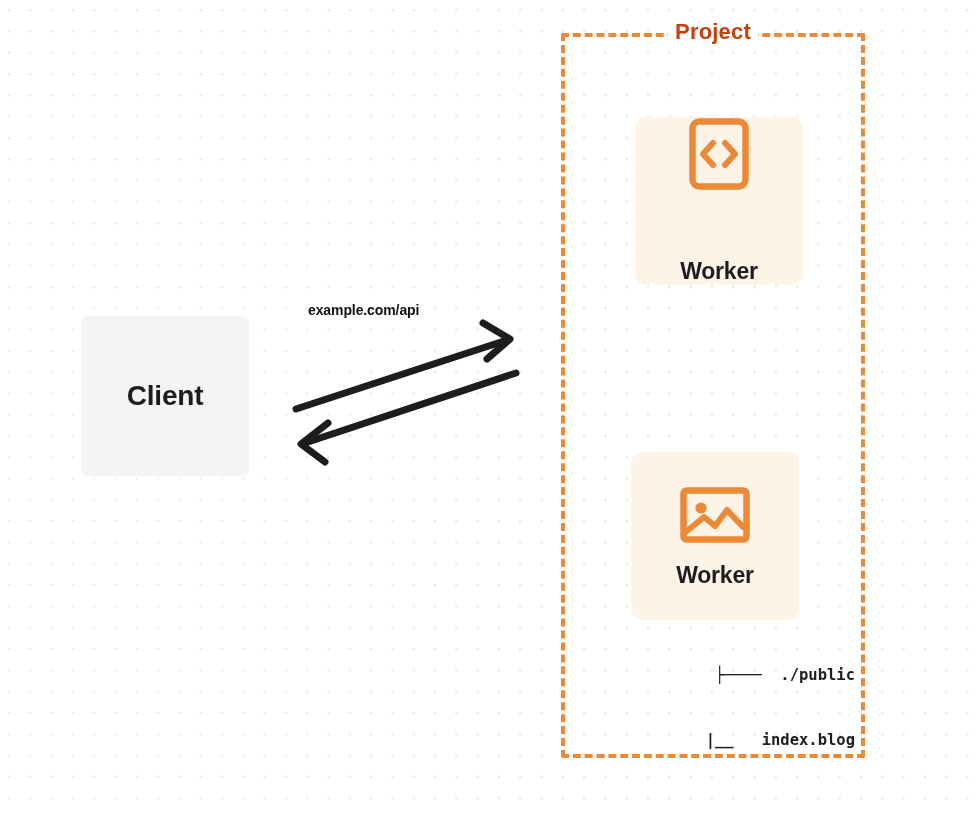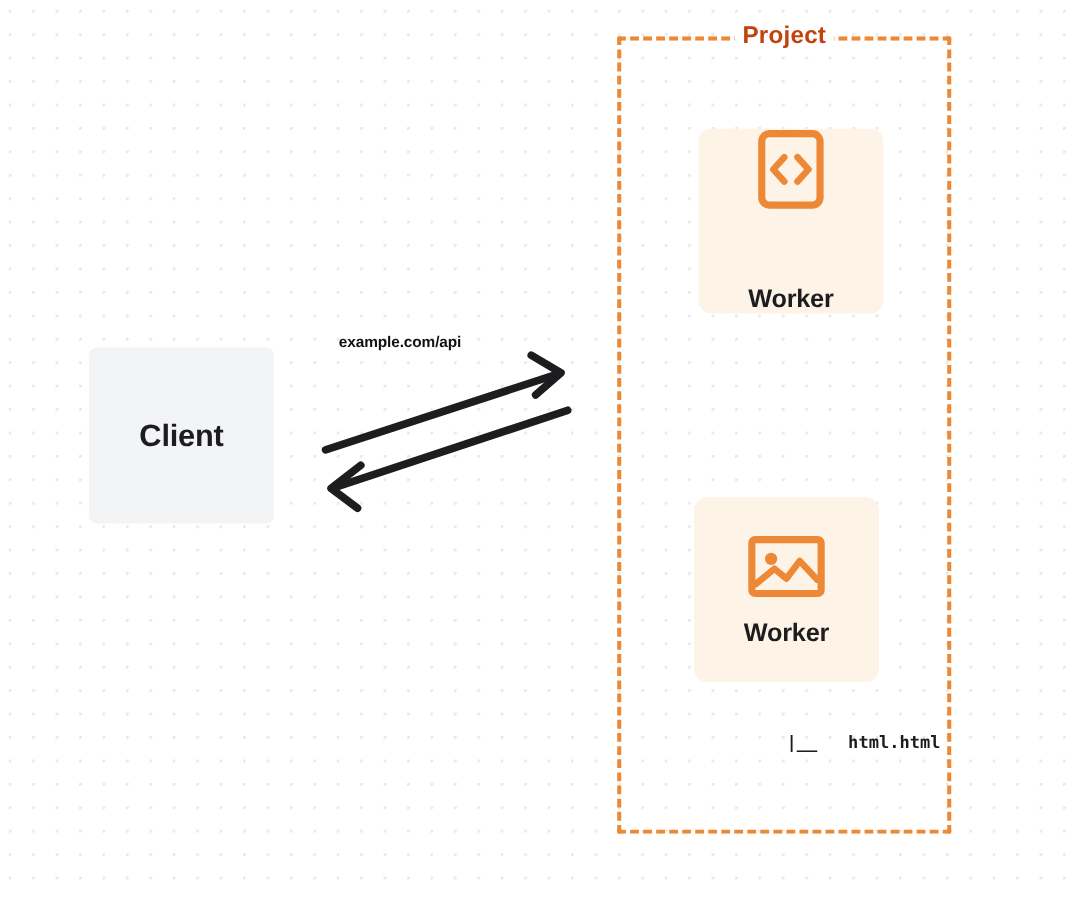--- a/index.html
+++ b/index.html
@@ -190,18 +190,19 @@
     <div id="assets-card" class="service-card">
       <svg class="service-icon" width="72" height="62" viewBox="0 0 72 62">
         <rect x="4.5" y="6.5" width="63" height="49" rx="3" ry="3" fill="none" stroke="#ed8936" stroke-width="6.5"></rect>
         <circle cx="22" cy="24" r="5.6" fill="#ed8936"></circle>
         <polyline points="8,47 25,33 36,42 48,26 64,43" fill="none" stroke="#ed8936" stroke-width="6" stroke-linecap="round" stroke-linejoin="round"></polyline>
       </svg>
       <span class="service-title">Worker</span>
     </div>
 
     <div id="file-tree">
-      <span class="tree-row">  |__   html.html</span>
+      <span class="tree-row">├────  ./public</span>
+      <span class="tree-row">  |__   index.blog</span>
       
     </div>
 
   </div>
 </div>
 
 </body></html>

